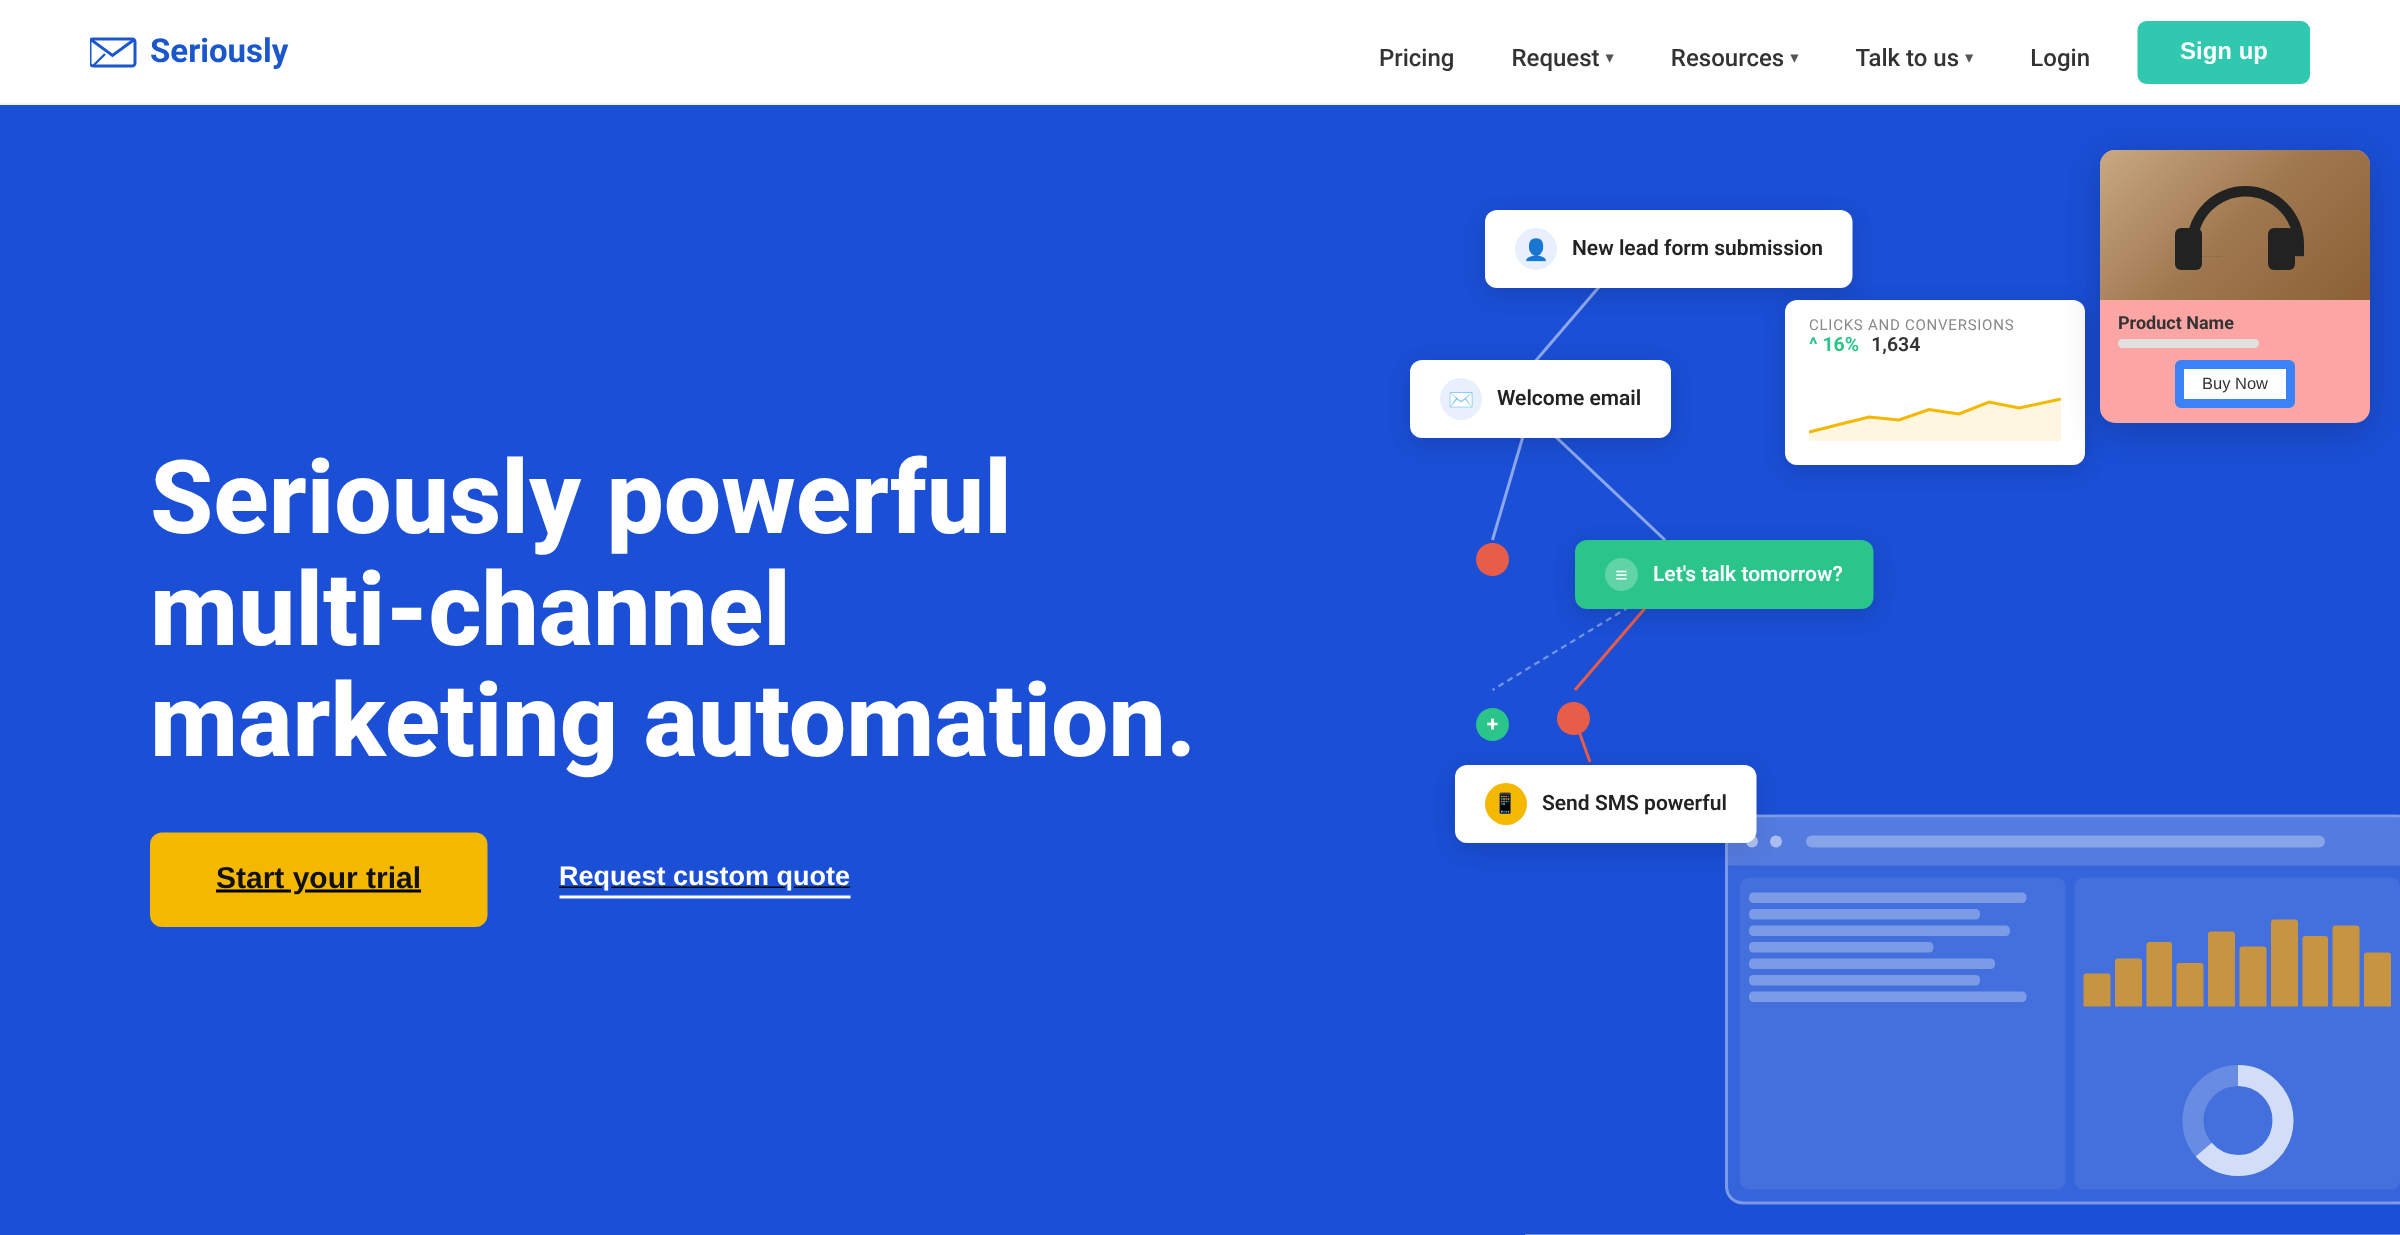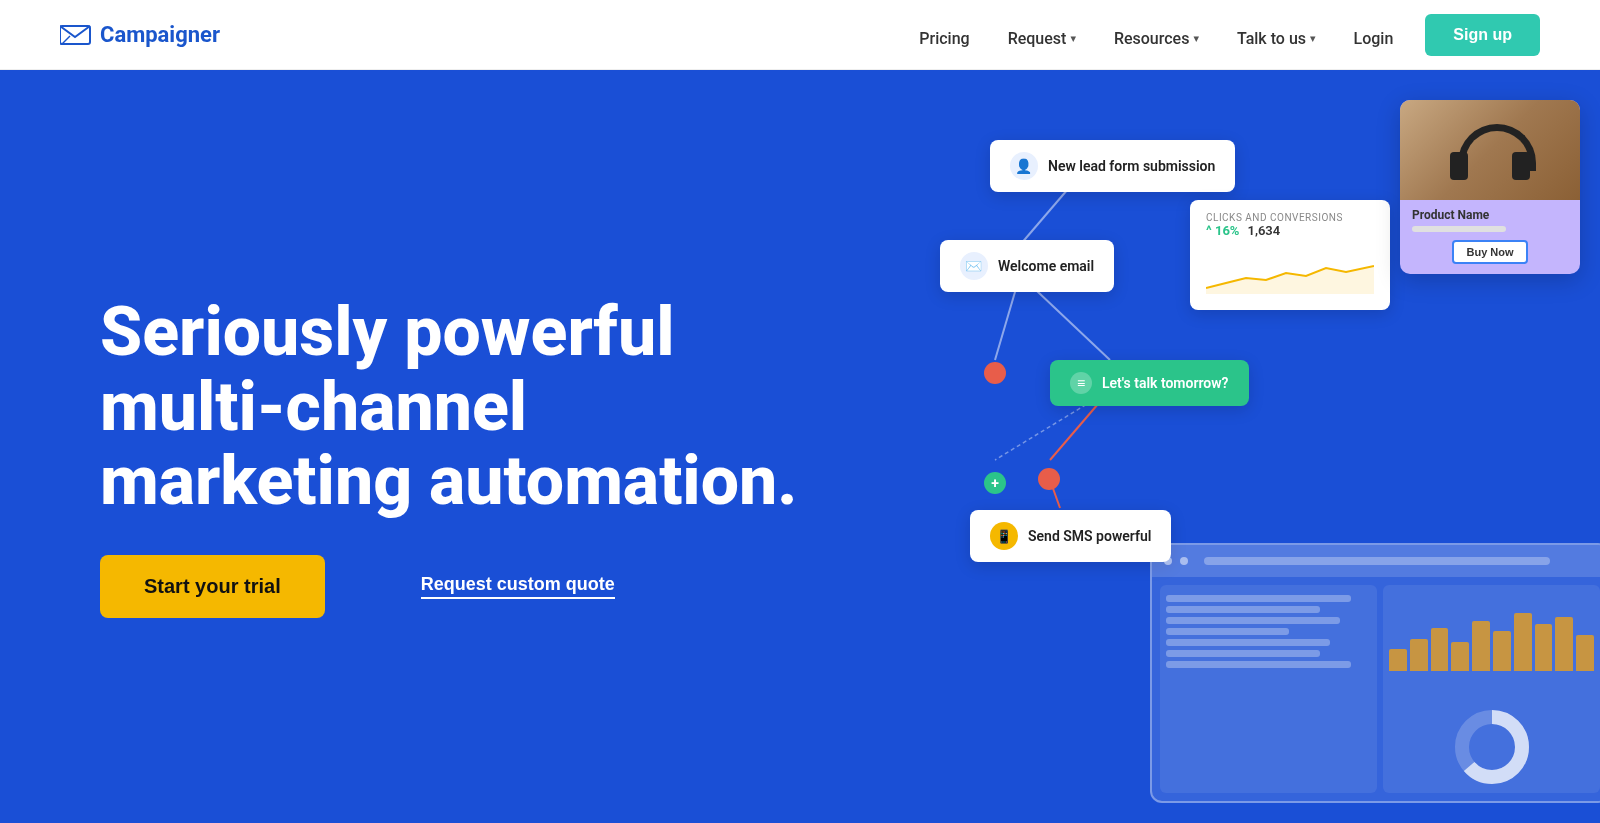--- a/index.html
+++ b/index.html
@@ -97,20 +97,21 @@
       font-size: 20px;
       color: rgba(255,255,255,0.88);
       line-height: 1.6;
       max-width: 580px;
       margin-bottom: 52px;
     }
     .hero-cta {
       display: flex;
       align-items: center;
       gap: 48px;
+      text-decoration: underline;
     }
     .btn-trial {
       background: #f5b800;
       color: #111;
       border: none;
       border-radius: 8px;
       padding: 20px 44px;
       font-size: 20px;
       font-weight: 700;
       cursor: pointer;
@@ -118,21 +119,20 @@
     }
     .btn-quote {
       color: #fff;
       font-size: 18px;
       font-weight: 700;
       background: none;
       border: none;
       cursor: pointer;
       border-bottom: 2px solid #fff;
       padding-bottom: 2px;
-      margin-left: 48px;
     }
 
     
     .hero-right {
       flex: 0 0 45%;
       position: relative;
       display: flex;
       align-items: center;
       justify-content: center;
     }
@@ -212,21 +212,21 @@
       height: 100%;
       pointer-events: none;
     }
 
     
     .product-card {
       position: absolute;
       top: 30px;
       right: 20px;
       width: 180px;
-      background: #c4b5fd;
+      background: #fca5a5;
       border-radius: 10px;
       overflow: hidden;
       box-shadow: 0 6px 24px rgba(0,0,0,0.2);
     }
     .product-card-img {
       width: 100%;
       height: 100px;
       background: linear-gradient(135deg, #c8a882 0%, #a07850 50%, #8b6035 100%);
       display: flex;
       align-items: center;
@@ -310,26 +310,26 @@
     }
     .product-name-bar {
       height: 6px;
       background: #e0e0e0;
       border-radius: 3px;
       margin-bottom: 8px;
     }
     .product-name-bar.short { width: 60%; }
     .btn-buy {
       background: #fff;
-      border: 2px solid #3b82f6;
+      border: 6px solid #3b82f6;
       border-radius: 4px;
       padding: 4px 12px;
       font-size: 11px;
       color: #333;
-      font-weight: 700;
+      font-weight: 400;
       cursor: pointer;
       display: block;
       margin: 0 auto;
     }
 
     
     .dashboard-widget {
       position: absolute;
       bottom: 20px;
       right: -10px;
@@ -422,21 +422,21 @@
 </head>
 <body>
 
 <nav class="navbar">
   <a class="navbar-logo" href="#">
     <svg class="logo-icon" viewBox="0 0 32 22" fill="none" xmlns="http://www.w3.org/2000/svg">
       <rect x="0" y="2" width="30" height="18" rx="2" stroke="#1a56cc" stroke-width="2" fill="none"></rect>
       <polyline points="0,2 15,13 30,2" stroke="#1a56cc" stroke-width="2" fill="none"></polyline>
       <line x1="2" y1="20" x2="10" y2="12" stroke="#1a56cc" stroke-width="1.5"></line>
     </svg>
-    <span>Campaigner</span>
+    <span>Seriously</span>
   </a>
 
   <div class="navbar-nav">
     <a class="nav-item">
       <span>Pricing</span>
     </a>
     <a class="nav-item">
       <span>Request</span>
       <span class="nav-chevron">▾</span>
     </a>

